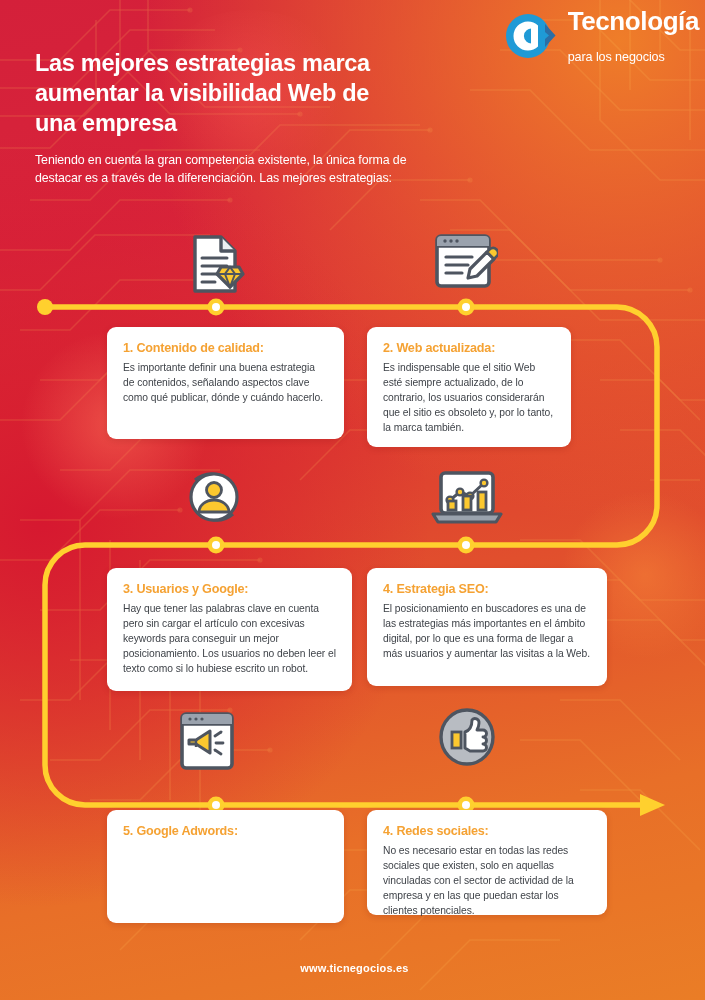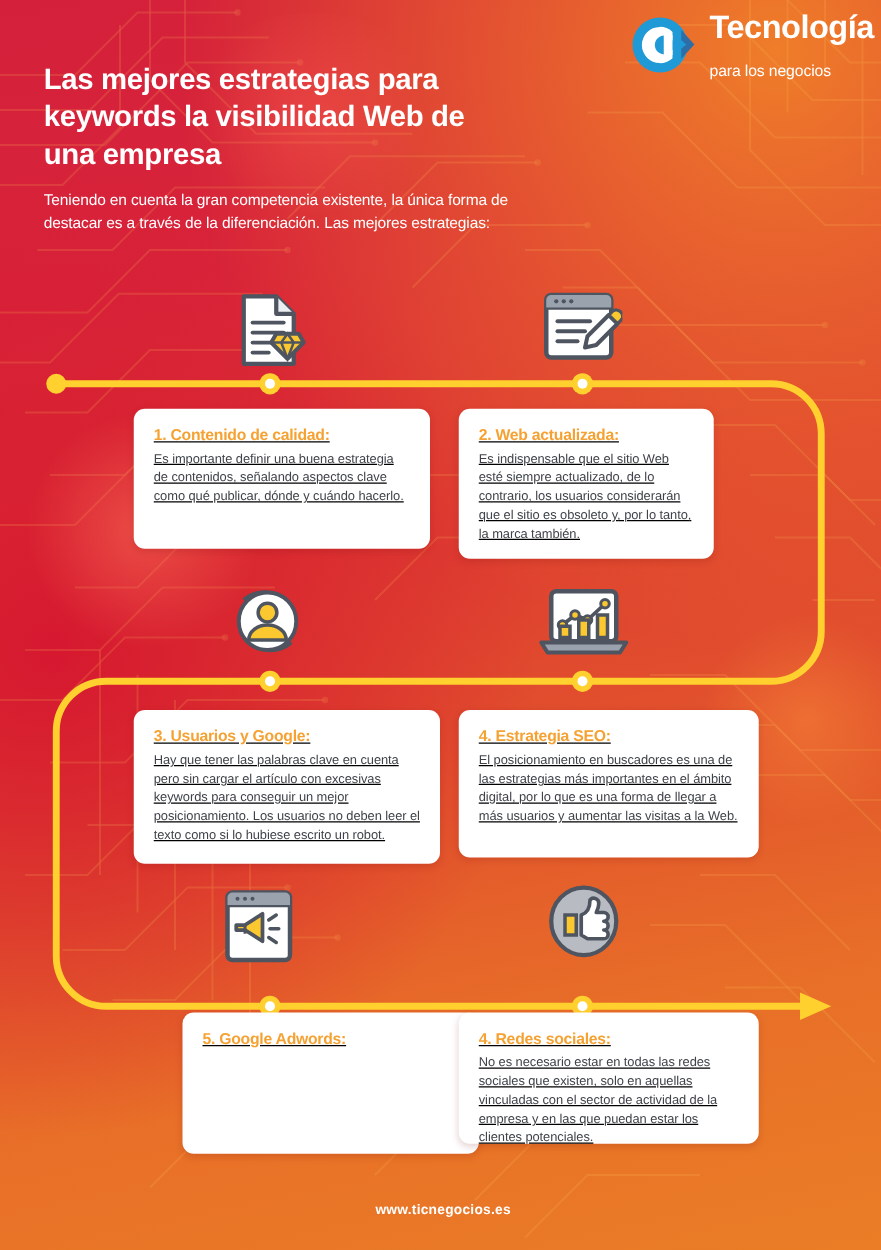--- a/index.html
+++ b/index.html
@@ -43,34 +43,33 @@
   .logo-t2{font-size:12.6px;line-height:1.1;margin-top:17px;letter-spacing:-.1px;}
 
   
   .path-svg{position:absolute;left:0;top:0;width:705px;height:1000px;pointer-events:none;}
 
   
   .card{
     position:absolute;background:#ffffff;border-radius:9px;
     padding:14px 16px 28px 16px;box-sizing:border-box;
     box-shadow:0 2px 6px rgba(120,15,15,.18);
-    text-decoration:underline;
   }
   .card h3{
     margin:0 0 5px 0;color:#f5a233;font-size:12.6px;font-weight:bold;
     letter-spacing:-.2px;line-height:1.2;
   }
   .card p{
     margin:0;color:#3f4349;font-size:10.3px;line-height:1.45;letter-spacing:-.05px;
   }
   .c1{left:107px;top:327px;width:237px;height:112px;}
   .c2{left:367px;top:327px;width:204px;height:120px;}
   .c3{left:107px;top:568px;width:245px;height:123px;}
   .c4{left:367px;top:568px;width:240px;height:118px;}
-  .c5{left:107px;top:810px;width:237px;height:113px;margin-left:39px;}
+  .c5{left:107px;top:810px;width:237px;height:113px;}
   .c6{left:367px;top:810px;width:240px;height:105px;}
 
   
   .icon{position:absolute;}
   .i1{left:183px;top:231px;}
   .i2{left:432px;top:231px;}
   .i3{left:183px;top:466px;}
   .i4{left:430px;top:468px;}
   .i5{left:176px;top:710px;}
   .i6{left:437px;top:706px;}
@@ -166,21 +165,21 @@
       <circle cx="400" cy="850" r="2.6"></circle>
         <circle cx="440" cy="890" r="2.6"></circle>
     </g>
   </svg>
 
   <div class="glow g1"></div>
   <div class="glow g2"></div>
   <div class="glow g3"></div>
 
   <div class="header">
-    <h1 class="title">Las mejores estrategias para keywords la visibilidad Web de una empresa</h1>
+    <h1 class="title">Las mejores estrategias marca aumentar la visibilidad Web de una empresa</h1>
     <p class="subtitle">Teniendo en cuenta la gran competencia existente, la única forma de destacar es a través de la diferenciación. Las mejores estrategias:</p>
   </div>
 
   <div class="logo">
     <div class="logo-mark">
       <svg width="56" height="56" viewBox="0 0 56 56">
         <circle cx="24" cy="28" r="22" fill="#1f9ad6"></circle>
         <path d="M34 17.5 A14.5 14.5 0 1 0 34 38.5 L34 31.5 A7.5 7.5 0 1 1 34 24.5 Z" fill="#ffffff"></path>
         <path d="M27 20 h7 v16 h-7 z" fill="#ffffff"></path>
         <path d="M41 16 L51.5 27.5 L41 39 L41 31 L45 27.5 L41 24 Z" fill="#2c6ea5"></path>

